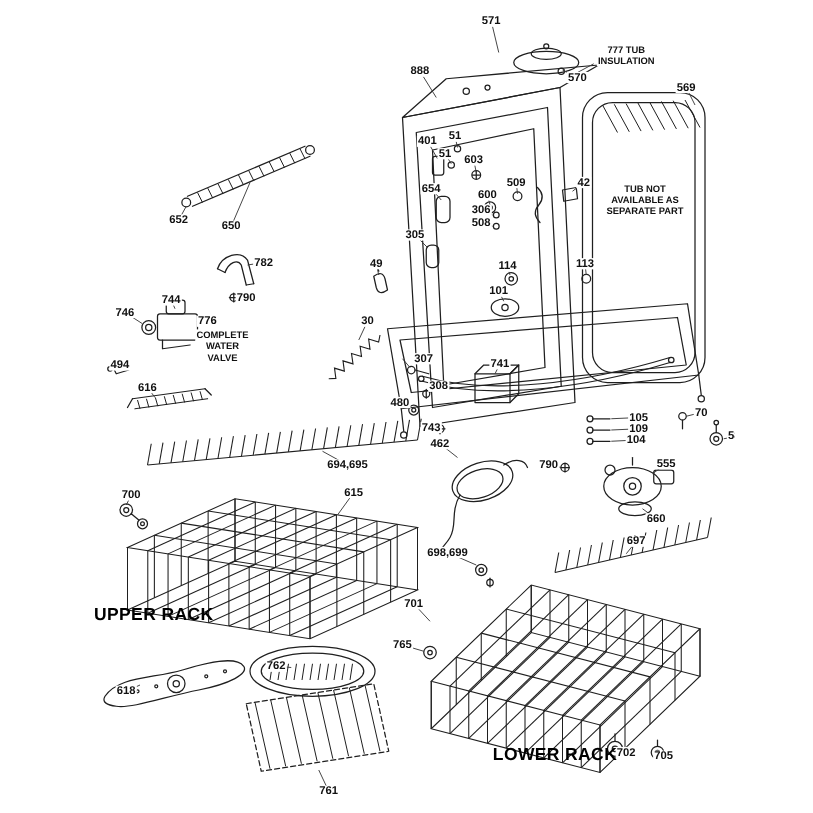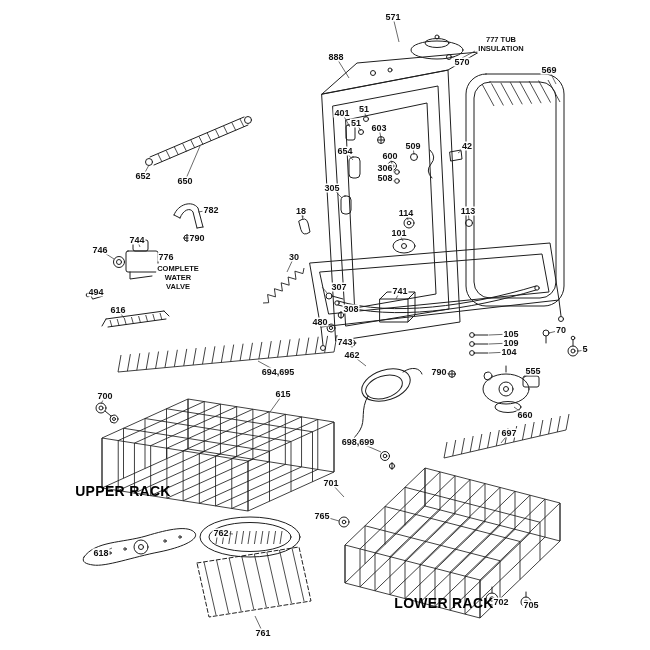--- a/index.html
+++ b/index.html
@@ -466,21 +466,21 @@
       <div class="callout" style="left: 364px; top: 109px;">51</div>
       <div class="callout" style="left: 356px; top: 123px;">51</div>
       <div class="callout" style="left: 379px; top: 128px;">603</div>
       <div class="callout" style="left: 345px; top: 151px;">654</div>
       <div class="callout" style="left: 390px; top: 156px;">600</div>
       <div class="callout" style="left: 413px; top: 146px;">509</div>
       <div class="callout" style="left: 467px; top: 146px;">42</div>
       <div class="callout" style="left: 385px; top: 168px;">306</div>
       <div class="callout" style="left: 385px; top: 178px;">508</div>
       <div class="callout" style="left: 332px; top: 188px;">305</div>
-      <div class="callout" style="left: 301px; top: 211px;">18</div>
+      <div class="callout" style="left: 301px; top: 211px;">49</div>
       <div class="callout" style="left: 406px; top: 213px;">114</div>
       <div class="callout" style="left: 468px; top: 211px;">113</div>
       <div class="callout" style="left: 399px; top: 233px;">101</div>
       <div class="callout" style="left: 143px; top: 176px;">652</div>
       <div class="callout" style="left: 185px; top: 181px;">650</div>
       <div class="callout" style="left: 211px; top: 210px;">782</div>
       <div class="callout" style="left: 197px; top: 238px;">790</div>
       <div class="callout" style="left: 137px; top: 240px;">744</div>
       <div class="callout" style="left: 100px; top: 250px;">746</div>
       <div class="callout" style="left: 166px; top: 257px;">776</div>
@@ -508,19 +508,22 @@
       <div class="callout" style="left: 358px; top: 442px;">698,699</div>
       <div class="callout" style="left: 331px; top: 483px;">701</div>
       <div class="callout" style="left: 322px; top: 516px;">765</div>
       <div class="callout" style="left: 101px; top: 553px;">618</div>
       <div class="callout" style="left: 221px; top: 533px;">762</div>
       <div class="callout" style="left: 263px; top: 633px;">761</div>
       <div class="callout" style="left: 501px; top: 602px;">702</div>
       <div class="callout" style="left: 531px; top: 605px;">705</div>
       <div class="note" style="left: 501px; top: 44px;">777 TUB
 INSULATION</div>
+      <div class="note" style="left: 516px; top: 160px;">TUB NOT
+AVAILABLE AS
+SEPARATE PART</div>
       <div class="note" style="left: 178px; top: 277px;">COMPLETE
 WATER
 VALVE</div>
       <div class="section-label" style="left: 96px; top: 491px;">UPPER RACK</div>
       <div class="section-label" style="left: 417px; top: 603px;">LOWER RACK</div>
     </div>
 </div>
 
 </body></html>

